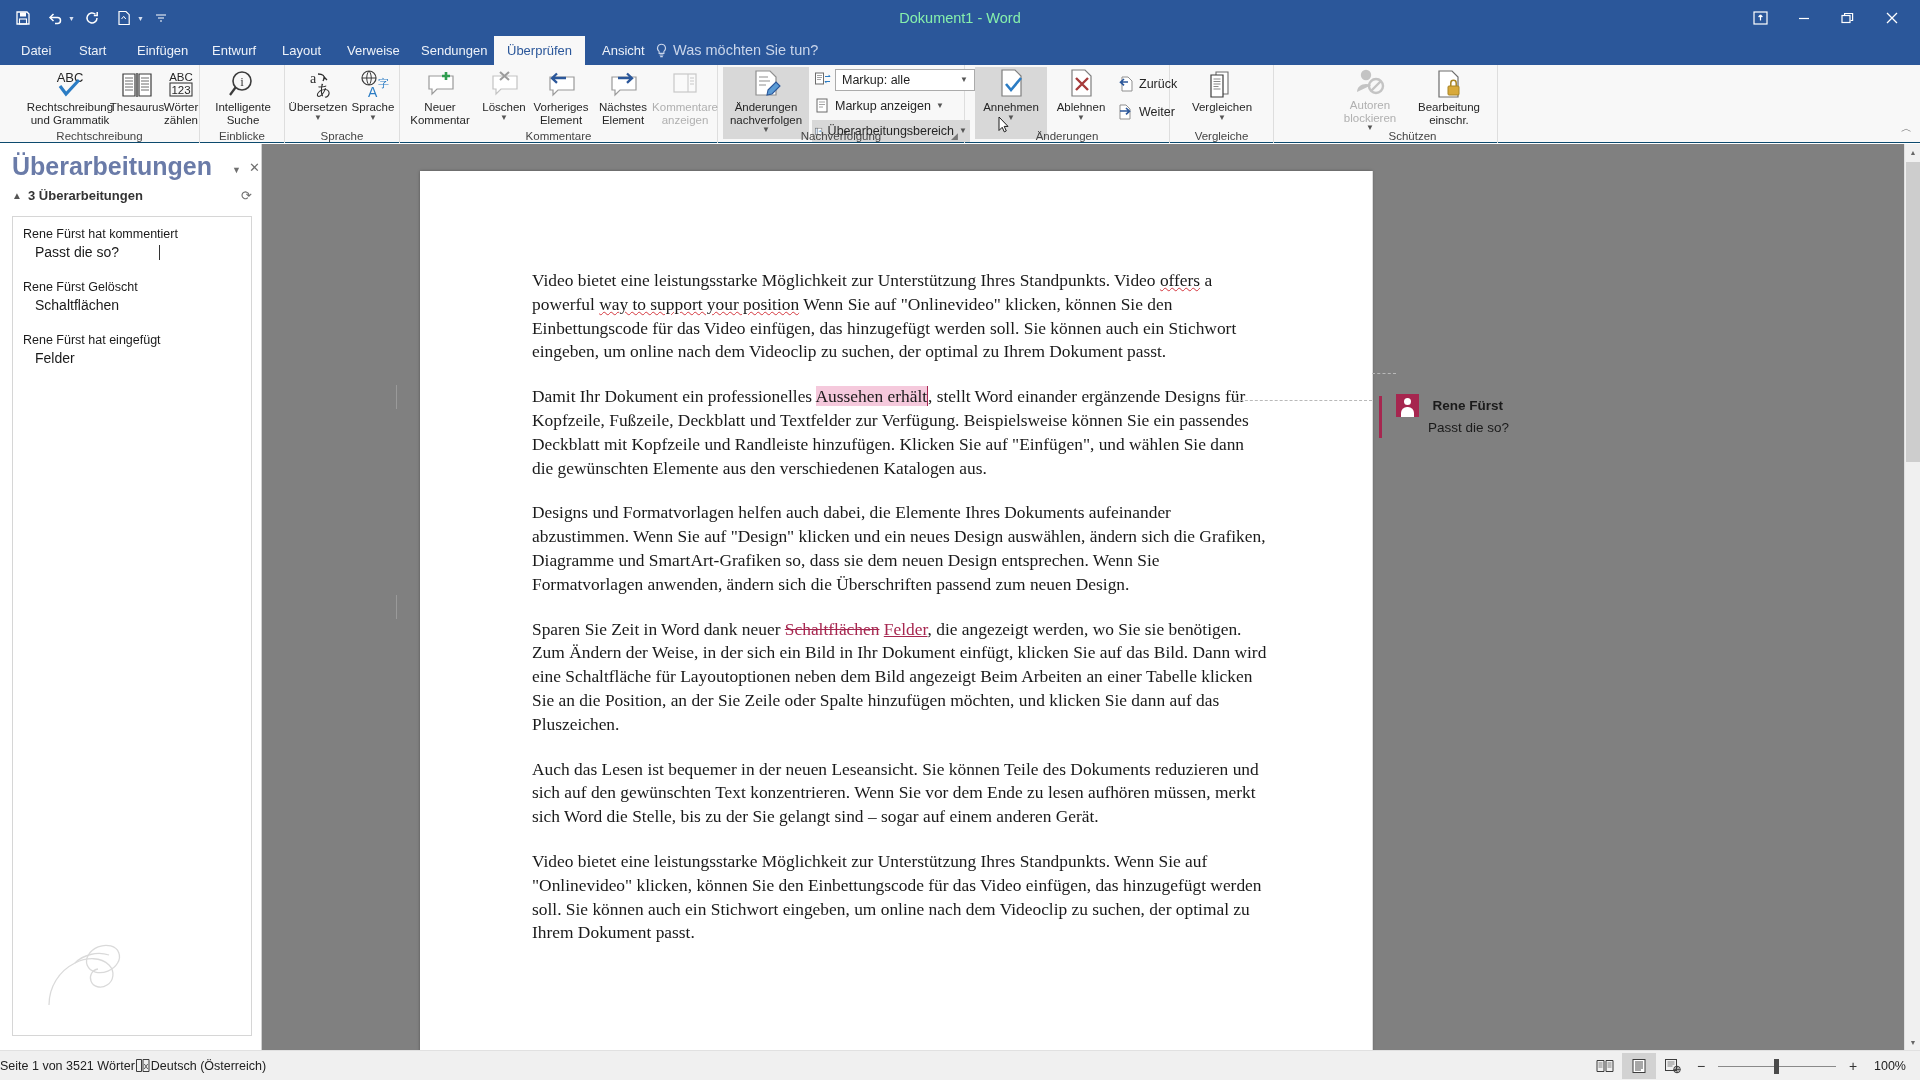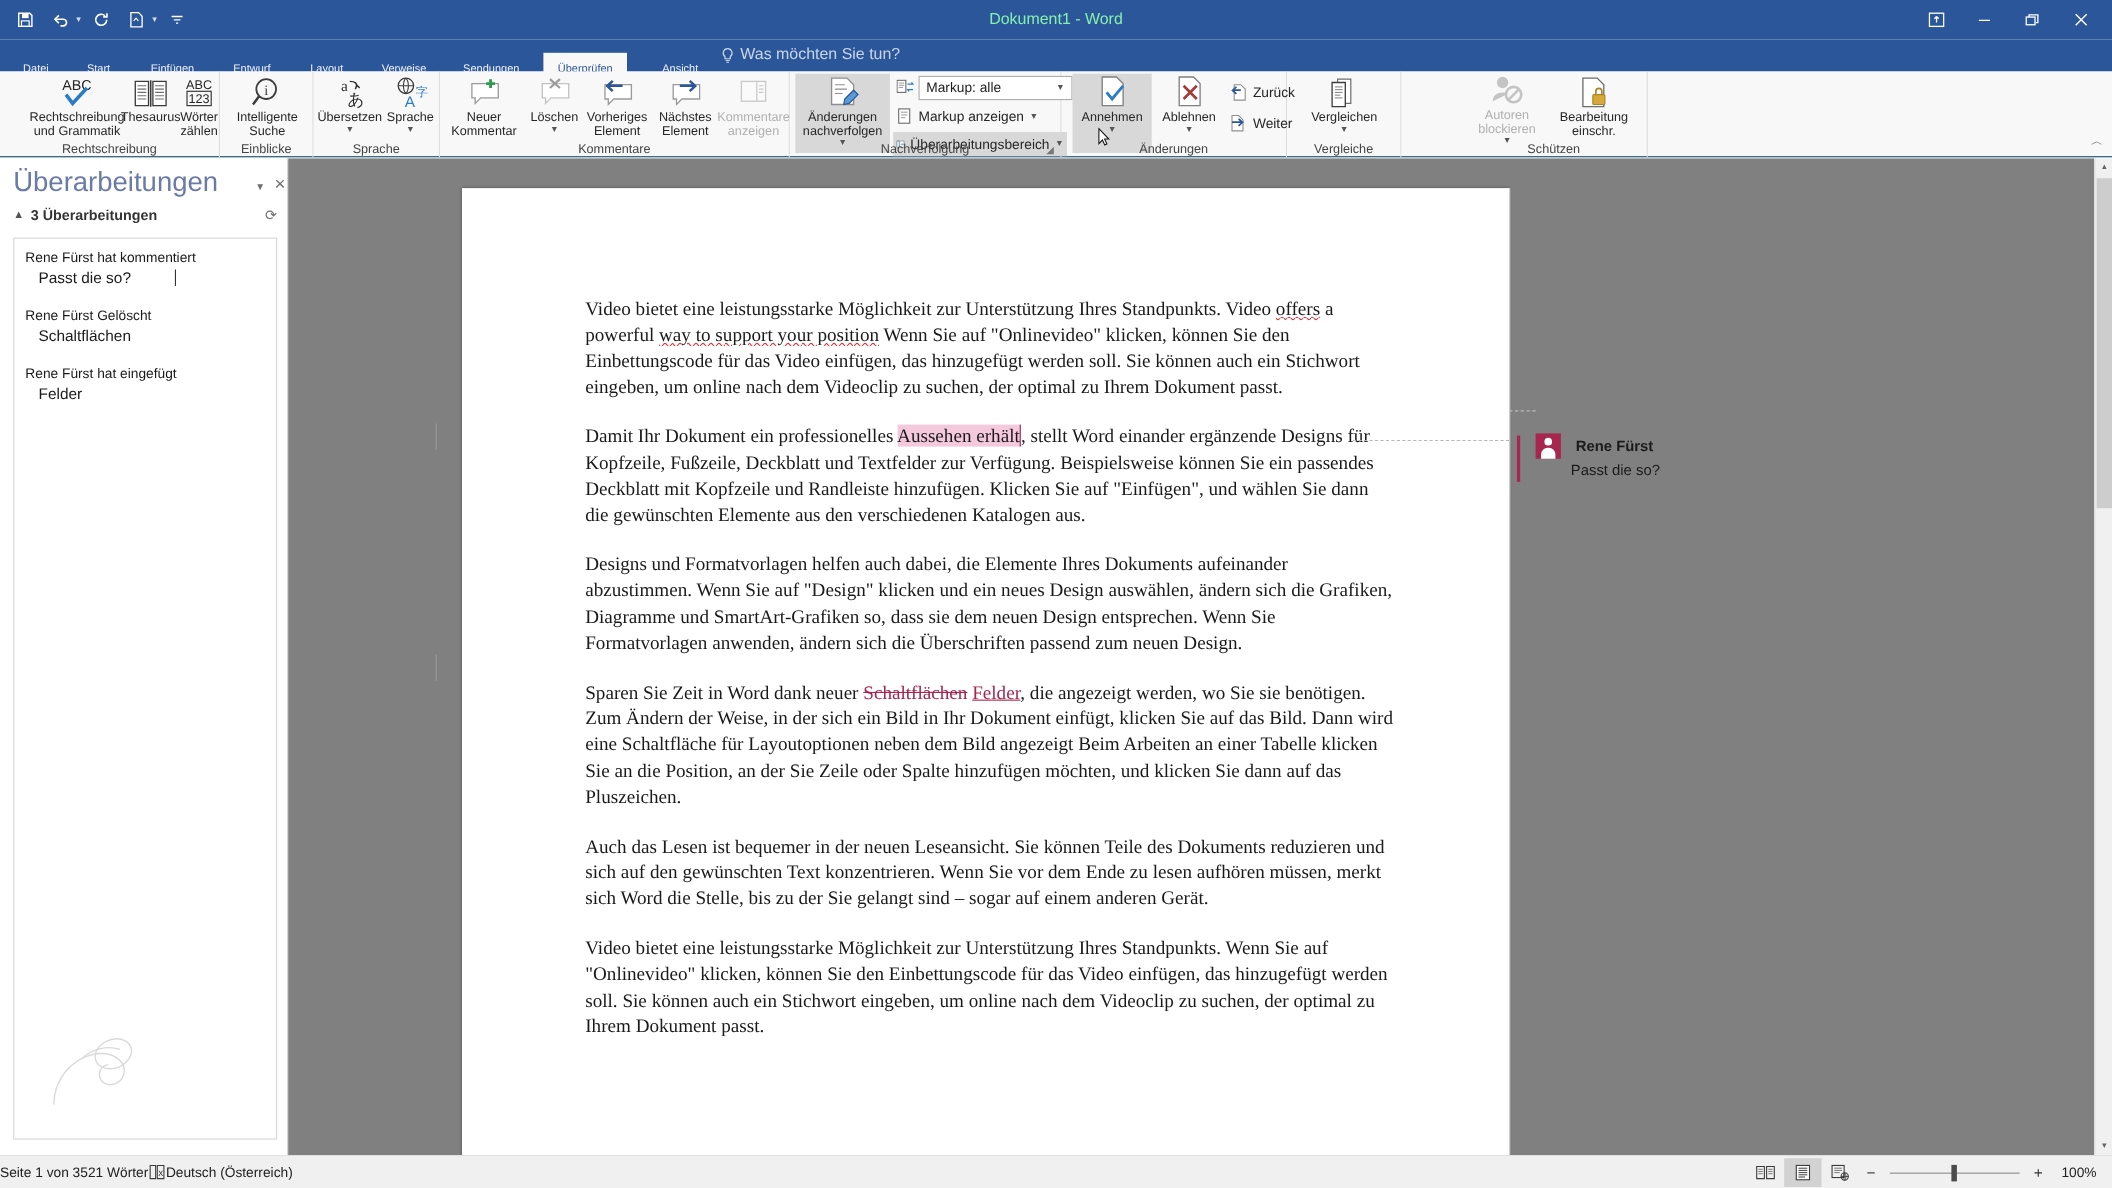--- a/index.html
+++ b/index.html
@@ -33,22 +33,22 @@
     width: 44px; height: 30px; display: flex; align-items: center; justify-content: center;
     color: #fff; font-size: 14px;
   }
 
   
   .tabstrip {
     position: absolute; top: 36px; left: 0; width: 1920px; height: 29px;
     background: #2b579a;
   }
   .tab {
-    position: absolute; top: 12px; height: 29px; line-height: 29px;
-    padding: 0 13px; font-size: 10px; color: #eef2f9; white-space: nowrap;
+    position: absolute; top: 0; height: 29px; line-height: 29px;
+    padding: 0 13px; font-size: 13px; color: #eef2f9; white-space: nowrap;
   }
   .tab.active { background: #f8f8f8; color: #2b579a; }
   .tellme {
     position: absolute; top: 0; height: 29px; line-height: 29px;
     font-size: 14.5px; color: #c9d5ea; display: flex; align-items: center; gap: 5px;
   }
   .tr-right { position: absolute; top: 36px; right: 0; height: 29px; display: flex; align-items: center; }
   .tr-item { font-size: 14.5px; color: #eef2f9; padding: 0 14px; height: 29px; line-height: 29px; display:flex; align-items:center; gap:6px;}
 
   
@@ -86,21 +86,21 @@
     padding: 0 6px; justify-content: space-between;
   }
   .hl { background: #d8d8d8; }
 
   
   .revpane {
     position: absolute; top: 144px; left: 0; width: 262px; height: 906px;
     background: #fff; border-right: 1px solid #d0d0d0;
   }
   .rev-title {
-    position: absolute; left: 12px; top: 8px; font-size: 25px; color: #6a7ba8; font-weight: 400;
+    position: absolute; left: 12px; top: 8px; font-size: 25px; color: #6a7ba8; font-weight: 700;
   }
   .rev-count {
     position: absolute; left: 28px; top: 44px; font-size: 13px; color: #333; font-weight: bold; text-align: right;
   }
   .rev-collapse { position: absolute; left: 12px; top: 46px; font-size: 10px; color: #555; }
   .rev-hdr-ico { position: absolute; color: #6f6f6f; font-size: 13px; }
   .rev-list {
     position: absolute; left: 12px; top: 72px; width: 240px; height: 820px;
     border: 1px solid #d6d6d6; background: #fff; padding: 10px 10px 0 10px; overflow: hidden;
   }

